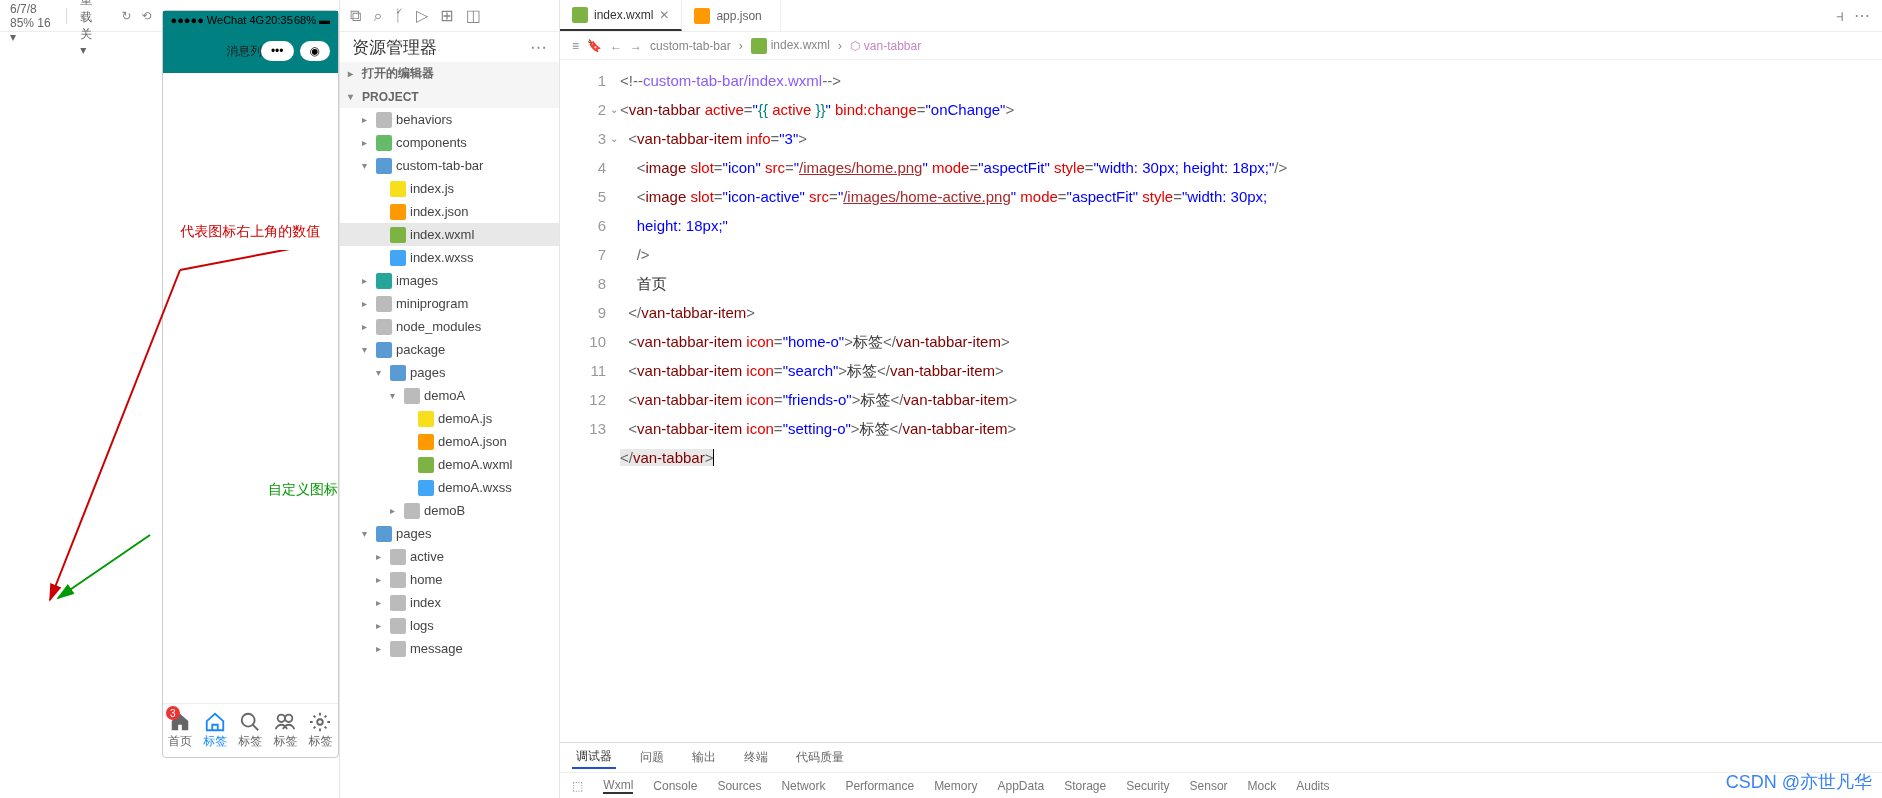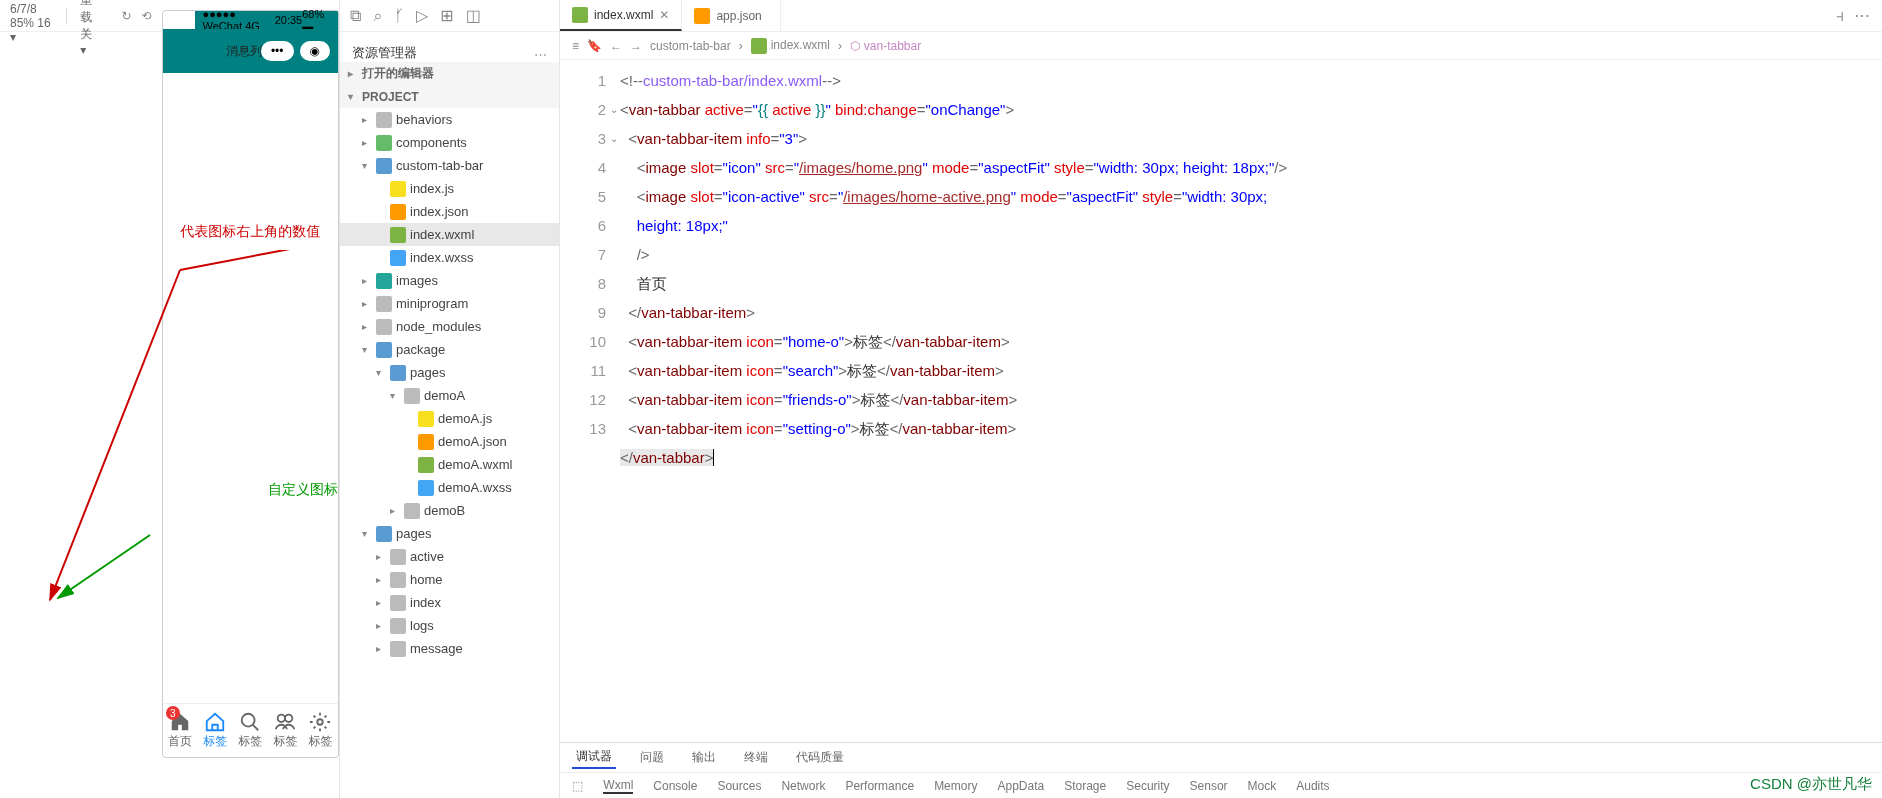--- a/index.html
+++ b/index.html
@@ -2,36 +2,36 @@
 <html><head>
 <meta charset="utf-8">
 <style>
 * { margin: 0; padding: 0; box-sizing: border-box; font-family: "Microsoft YaHei", Arial, sans-serif; }
 body { width: 1882px; height: 798px; background: #fff; overflow: hidden; position: relative; }
 .root { display: flex; height: 100%; }
 .left-panel { width: 340px; border-right: 1px solid #e5e5e5; display: flex; flex-direction: row; }
 .toolbar-top { height: 32px; display: flex; align-items: center; padding: 0 10px; font-size: 12px; color: #666; gap: 10px; border-bottom: 1px solid #eee; }
 .toolbar-top .sep { height: 16px; width: 1px; background: #ddd; margin: 0 4px; }
 .sim { width: 325px; margin: 10px auto 0; border: 1px solid #ccc; border-radius: 4px; position: relative; height: calc(100% - 50px); }
-.sim-status { height: 18px; background: #008080; display: flex; align-items: center; justify-content: space-between; padding: 0 8px; font-size: 11px; color: #000; margin-left: 32px; }
+.sim-status { height: 18px; background: #008080; display: flex; align-items: center; justify-content: space-between; padding: 0 8px; font-size: 11px; color: #000; }
 .sim-header { height: 44px; background: #008080; display: flex; align-items: center; justify-content: center; position: relative; }
 .sim-header-title { color: #222; font-size: 12px; }
 .pill-group { position: absolute; right: 8px; display: flex; gap: 6px; }
 .pill { background: #fff; border-radius: 14px; padding: 3px 10px; font-size: 12px; display: flex; align-items: center; gap: 4px; }
 .ann1 { color: #c00; font-size: 14px; }
 .ann2 { color: #090; font-size: 14px; }
 .sim-tabbar { position: absolute; bottom: 0; left: 0; right: 0; height: 54px; border-top: 1px solid #eee; display: flex; }
 .tb-item { flex: 1; display: flex; flex-direction: column; align-items: center; justify-content: center; font-size: 12px; color: #666; position: relative; }
 .tb-item.active { color: #1989fa; }
 .tb-icon { width: 22px; height: 22px; display: flex; align-items: center; justify-content: center; }
 .badge { position: absolute; top: 2px; right: 18px; background: #e33; color: #fff; border-radius: 8px; font-size: 10px; min-width: 14px; height: 14px; display: flex; align-items: center; justify-content: center; padding: 0 3px; }
 .arrow { position: absolute; pointer-events: none; }
 .mid-panel { width: 220px; border-right: 1px solid #e5e5e5; display: flex; flex-direction: column; }
 .mid-top { height: 32px; display: flex; align-items: center; padding: 0 10px; border-bottom: 1px solid #eee; gap: 12px; color: #888; }
-.explorer-title { height: 30px; display: flex; align-items: flex-end; justify-content: space-between; padding: 0 12px; font-size: 13px; color: #333; }
+.explorer-title { height: 30px; display: flex; align-items: center; justify-content: space-between; padding: 0 12px; font-size: 17px; color: #333; }
 .tree { overflow-y: auto; font-size: 13px; color: #444; flex: 1; }
 .tree-row { height: 23px; display: flex; align-items: center; padding-left: 8px; gap: 4px; cursor: pointer; white-space: nowrap; }
 .tree-row.section { font-weight: bold; color: #666; font-size: 12px; background: #f5f5f5; }
 .tree-row.selected { background: #e8e8e8; }
 .chev { width: 10px; display: inline-block; color: #888; font-size: 10px; }
 .fico { width: 16px; height: 16px; display: inline-flex; align-items: center; justify-content: center; font-size: 11px; border-radius: 2px; }
 .ic-folder { background: #bbb; }
 .ic-folder-o { background: #5a9bd4; }
 .ic-js { background: #f7df1e; color: #333; }
 .ic-json { background: #f90; color: #fff; }
@@ -54,21 +54,21 @@
 .c-str { color: #0000ff; }
 .c-txt { color: #333; }
 .c-punc { color: #666; }
 .c-link { color: #a52a2a; text-decoration: underline; }
 .c-tpl { color: #008080; }
 .cursor { border-left: 1px solid #000; }
 .debug-bar { height: 30px; border-top: 1px solid #ddd; display: flex; align-items: center; padding: 0 12px; font-size: 12px; color: #666; gap: 20px; }
 .debug-bar .tab { padding: 2px 4px; }
 .debug-bar .tab.active { border-bottom: 2px solid #1d4ed8; color: #333; }
 .debug-sub { height: 26px; border-top: 1px solid #eee; display: flex; align-items: center; padding: 0 12px; font-size: 12px; color: #777; gap: 20px; }
-.watermark { position: absolute; right: 10px; bottom: 4px; font-size: 15px; color: #15803d; text-align: right; }
+.watermark { position: absolute; right: 10px; bottom: 4px; font-size: 18px; color: #3b82f6; text-align: right; }
 .icon-btn { color: #888; cursor: pointer; }
 svg { display: block; }
 </style>
 </head>
 <body>
 
 <div class="root">
 
   <div class="left-panel">
     <div class="toolbar-top">

